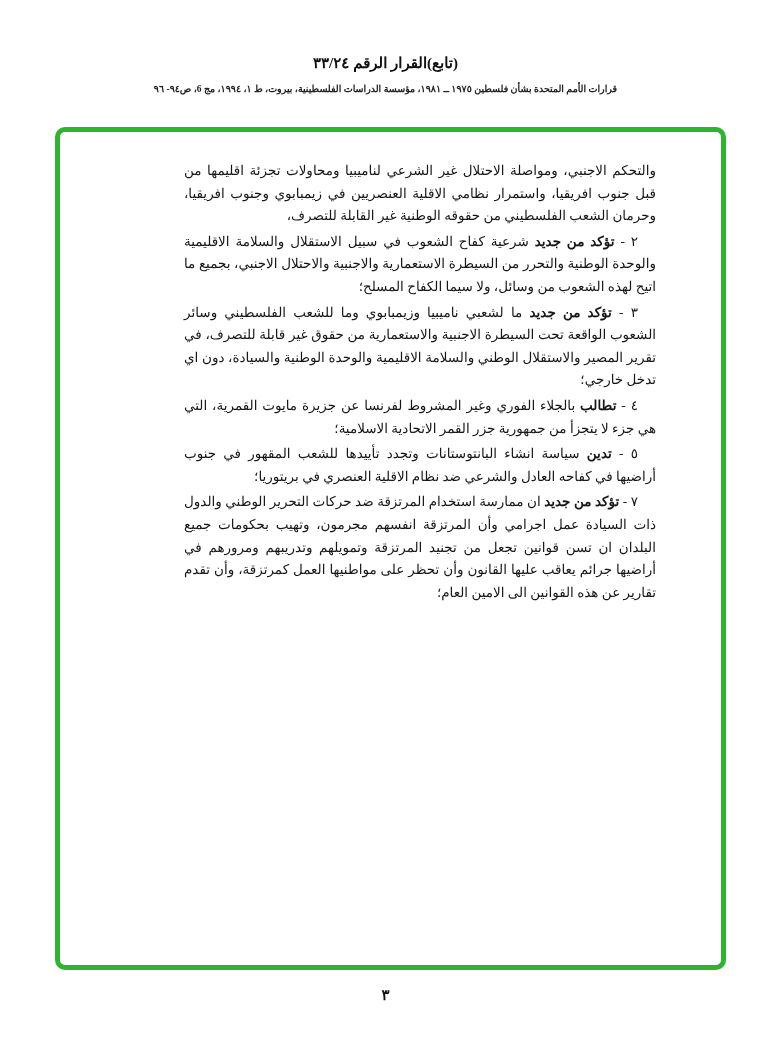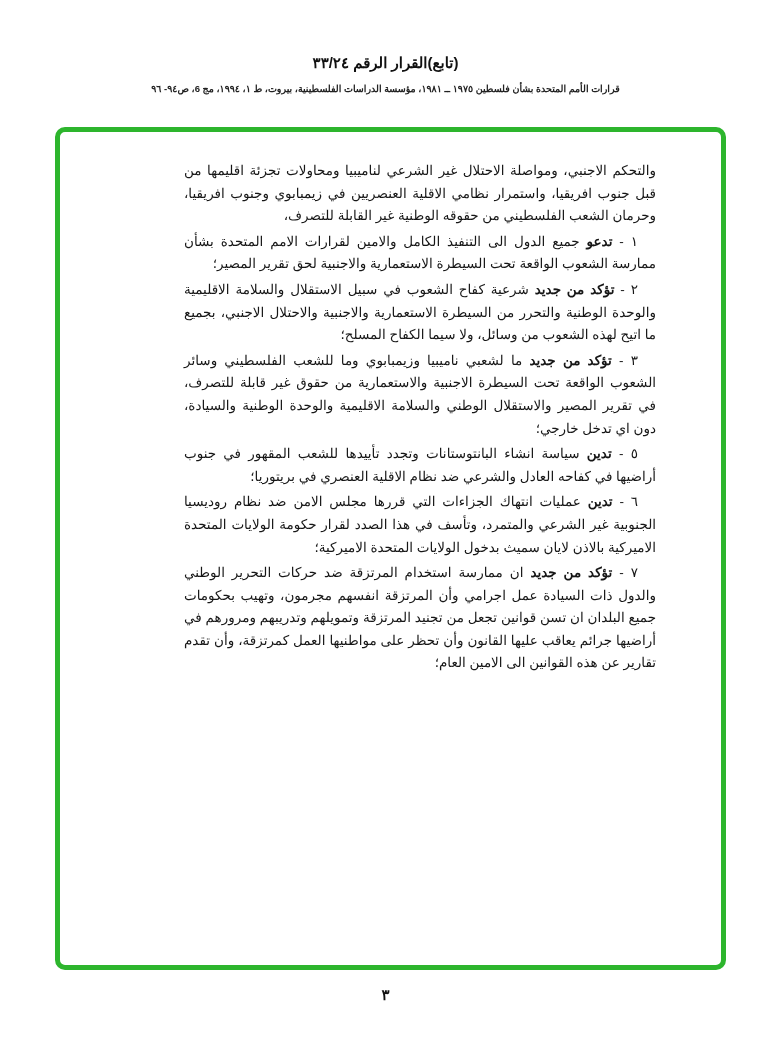--- a/index.html
+++ b/index.html
@@ -4,21 +4,21 @@
 <style>
   :root { --green: #2db52d; --ink: #161616; }
   * { margin: 0; padding: 0; box-sizing: border-box; }
   html, body { background: #ffffff; }
   .page {
     position: relative;
     width: 771px;
     height: 1039px;
     margin: 0 auto;
     background: #ffffff;
-    font-family: Liberation Sans, sans-serif;
+    font-family: Liberation Serif, serif;
     color: var(--ink);
     overflow: hidden;
   }
   .header {
     position: absolute;
     top: 54px; left: 0; right: 0;
     text-align: center;
     direction: rtl;
   }
   .header-title {
@@ -74,50 +74,45 @@
     <div class="header-title">(تابع)القرار الرقم ٣٣/٢٤</div>
     <div class="header-source">قرارات الأمم المتحدة بشأن فلسطين ١٩٧٥ ــ ١٩٨١، مؤسسة الدراسات الفلسطينية، بيروت، ط ١، ١٩٩٤، مج 6، ص٩٤- ٩٦</div>
   </div>
 
   <div class="green-box"></div>
 
   <div class="text-col">
 
     <p class="para">والتحكم الاجنبي، ومواصلة الاحتلال غير الشرعي لناميبيا ومحاولات تجزئة اقليمها من قبل جنوب افريقيا، واستمرار نظامي الاقلية العنصريين في زيمبابوي وجنوب افريقيا، وحرمان الشعب الفلسطيني من حقوقه الوطنية غير القابلة للتصرف،</p>
 
-    <p class="para indent">
-      <span class="num">١ -</span>
-      <span class="lead">تدعو</span>
-      <span class="txt">جميع الدول الى التنفيذ الكامل والامين لقرارات الامم المتحدة بشأن ممارسة الشعوب الواقعة تحت السيطرة الاستعمارية والاجنبية لحق تقرير المصير؛</span>
-    </p>
 
     <p class="para indent">
       <span class="num">٢ -</span>
       <span class="lead">تؤكد من جديد</span>
       <span class="txt">شرعية كفاح الشعوب في سبيل الاستقلال والسلامة الاقليمية والوحدة الوطنية والتحرر من السيطرة الاستعمارية والاجنبية والاحتلال الاجنبي، بجميع ما اتيح لهذه الشعوب من وسائل، ولا سيما الكفاح المسلح؛</span>
     </p>
 
     <p class="para indent">
       <span class="num">٣ -</span>
       <span class="lead">تؤكد من جديد</span>
       <span class="txt">ما لشعبي ناميبيا وزيمبابوي وما للشعب الفلسطيني وسائر الشعوب الواقعة تحت السيطرة الاجنبية والاستعمارية من حقوق غير قابلة للتصرف، في تقرير المصير والاستقلال الوطني والسلامة الاقليمية والوحدة الوطنية والسيادة، دون اي تدخل خارجي؛</span>
     </p>
 
+    <p class="para indent">
+      <span class="num">٤ -</span>
+      <span class="lead">تطالب</span>
+      <span class="txt">بالجلاء الفوري وغير المشروط لفرنسا عن جزيرة مايوت القمرية، التي هي جزء لا يتجزأ من جمهورية جزر القمر الاتحادية الاسلامية؛</span>
+    </p>
 
     <p class="para indent">
       <span class="num">٥ -</span>
       <span class="lead">تدين</span>
       <span class="txt">سياسة انشاء البانتوستانات وتجدد تأييدها للشعب المقهور في جنوب أراضيها في كفاحه العادل والشرعي ضد نظام الاقلية العنصري في بريتوريا؛</span>
     </p>
 
-    <p class="para indent">
-      <span class="num">٦ -</span>
-      <span class="lead">تدين</span>
-      <span class="txt">عمليات انتهاك الجزاءات التي قررها مجلس الامن ضد نظام روديسيا الجنوبية غير الشرعي والمتمرد، وتأسف في هذا الصدد لقرار حكومة الولايات المتحدة الاميركية بالاذن لايان سميث بدخول الولايات المتحدة الاميركية؛</span>
-    </p>
 
     <p class="para indent">
       <span class="num">٧ -</span>
       <span class="lead">تؤكد من جديد</span>
       <span class="txt">ان ممارسة استخدام المرتزقة ضد حركات التحرير الوطني والدول ذات السيادة عمل اجرامي وأن المرتزقة انفسهم مجرمون، وتهيب بحكومات جميع البلدان ان تسن قوانين تجعل من تجنيد المرتزقة وتمويلهم وتدريبهم ومرورهم في أراضيها جرائم يعاقب عليها القانون وأن تحظر على مواطنيها العمل كمرتزقة، وأن تقدم تقارير عن هذه القوانين الى الامين العام؛</span>
     </p>
 
   </div>
 
   <div class="page-number">٣</div>

